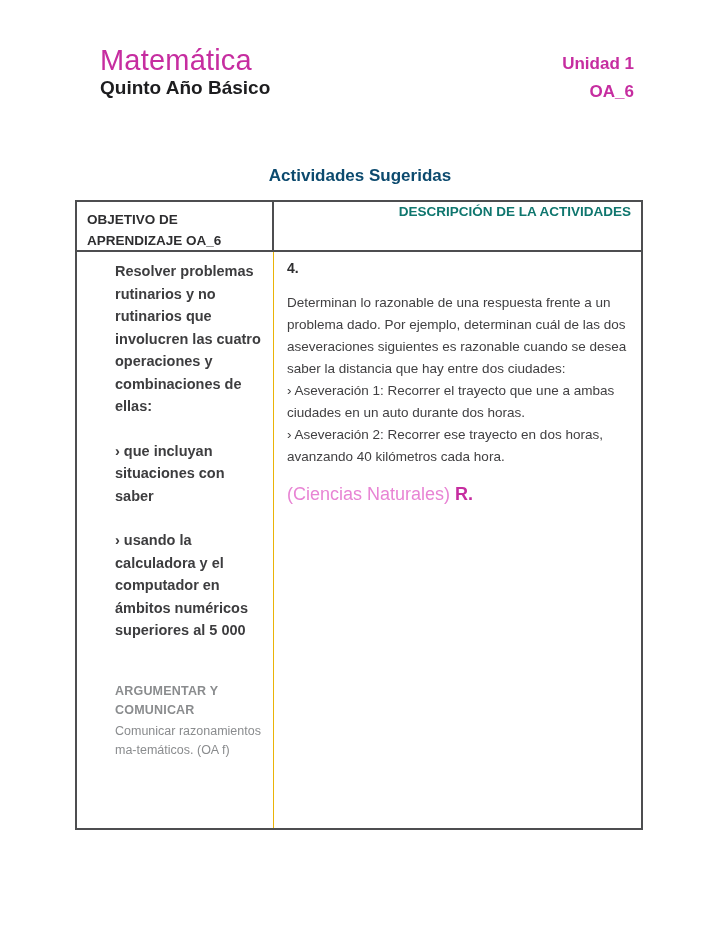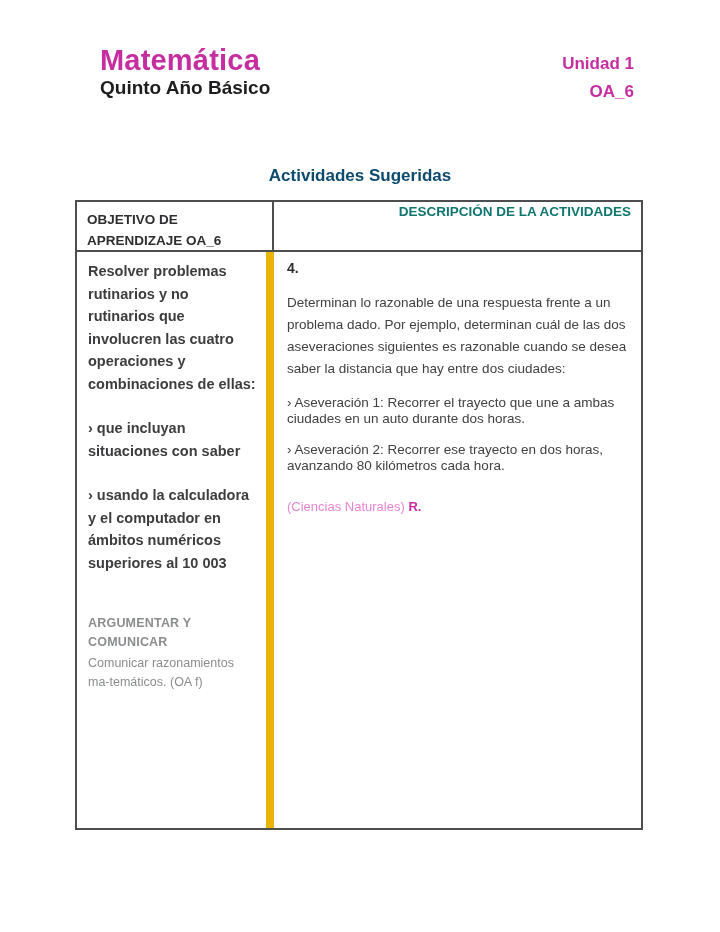--- a/index.html
+++ b/index.html
@@ -7,21 +7,21 @@
   body {
     position: relative;
     font-family: "Liberation Sans", sans-serif;
     color: #414042;
     overflow: hidden;
   }
 
   
   .hdr-left { position: absolute; left: 100px; top: 44px; }
   .doc-title {
-    font-size: 29px; font-weight: bold; color: var(--magenta);
+    font-size: 29px; font-weight: normal; color: var(--magenta);
     letter-spacing: 0.2px; line-height: 32px;
   }
   .doc-subtitle {
     font-size: 19px; font-weight: bold; color: #1d1d1f; line-height: 24px;
   }
   .hdr-right { position: absolute; right: 86px; top: 52px; text-align: right; }
   .unit-label, .oa-code {
     font-size: 17px; font-weight: bold; color: var(--magenta); line-height: 24px; margin-left: 12px;
   }
   .oa-code { margin-top: 4px; }
@@ -46,36 +46,37 @@
   .th-left {
     border-right: 2px solid #4d4e50; border-bottom: 2px solid #4d4e50;
     font-size: 13.5px; font-weight: bold; color: #2e2e30; line-height: 21px;
   }
   .th-right {
     border-bottom: 2px solid #4d4e50;
     font-size: 13.5px; font-weight: bold; color: #0f766e;
     text-align: right; padding-top: 2px;
   }
   .body-left {
-    border-right: 8px solid #eab308;
+    border-right: 1px solid #eab308;
     padding: 8px 10px 10px 11px;
+    margin-left: 27px;
   }
   .objective-intro, .objective-bullet {
     font-size: 14.5px; font-weight: bold; color: #3d3d3f; line-height: 22.5px;
   }
   .objective-bullet { margin-top: 22px; }
   .skill-note { margin-top: 40px; color: #8a8c8e; }
   .note-title { font-size: 12.5px; font-weight: bold; letter-spacing: 0.2px; line-height: 19px; }
   .note-body  { font-size: 12.5px; line-height: 19px; margin-top: 2px; }
 
   .body-right { padding: 8px 12px 10px 13px; }
   .activity-number { font-size: 14px; font-weight: bold; color: #2e2e30; }
   .activity-paragraph { margin-top: 16px; font-size: 13.5px; line-height: 22px; color: #414042; }
-  .activity-statement { margin-top: 15px; font-size: 13.5px; line-height: 16px; color: #414042; }
-  .activity-tag { margin-top: 22px; font-size: 13px; line-height: 22px; }
+  .activity-statement { font-size: 13.5px; line-height: 22px; color: #414042; }
+  .activity-tag { margin-top: 15px; font-size: 18px; line-height: 22px; }
   .tag-light { color: var(--pink-light); }
   .tag-bold  { color: var(--magenta); font-weight: bold; }
 
   :root { --magenta: #c62da0; --pink-light: #e884d4; }
 </style>
 </head>
 <body>
 
 <div class="page">
 
@@ -92,29 +93,29 @@
   <div class="section-title">Actividades Sugeridas</div>
 
   <div class="activities-table">
 
     <div class="cell th-left">OBJETIVO DE APRENDIZAJE OA_6</div>
     <div class="cell th-right">DESCRIPCIÓN DE LA ACTIVIDADES</div>
 
     <div class="cell body-left">
       <p class="objective-intro">Resolver problemas rutinarios y no rutinarios que involucren las cuatro operaciones y combinaciones de ellas:</p>
       <p class="objective-bullet">› que incluyan situaciones con saber</p>
-      <p class="objective-bullet">› usando la calculadora y el computador en ámbitos numéricos superiores al 10 003</p>
+      <p class="objective-bullet">› usando la calculadora y el computador en ámbitos numéricos superiores al 5 000</p>
       <div class="skill-note">
         <div class="note-title">ARGUMENTAR Y COMUNICAR</div>
         <div class="note-body">Comunicar razonamientos ma-temáticos. (OA f)</div>
       </div>
     </div>
 
     <div class="cell body-right">
       <p class="activity-number">4.</p>
       <p class="activity-paragraph">Determinan lo razonable de una respuesta frente a un problema dado. Por ejemplo, determinan cuál de las dos aseveraciones siguientes es razonable cuando se desea saber la distancia que hay entre dos ciudades:</p>
       <p class="activity-statement">› Aseveración 1: Recorrer el trayecto que une a ambas ciudades en un auto durante dos horas.</p>
-      <p class="activity-statement">› Aseveración 2: Recorrer ese trayecto en dos horas, avanzando 80 kilómetros cada hora.</p>
+      <p class="activity-statement">› Aseveración 2: Recorrer ese trayecto en dos horas, avanzando 40 kilómetros cada hora.</p>
       <p class="activity-tag"><span class="tag-light">(Ciencias Naturales)</span> <span class="tag-bold">R.</span></p>
     </div>
 
   </div>
 </div>
 
 </body></html>

